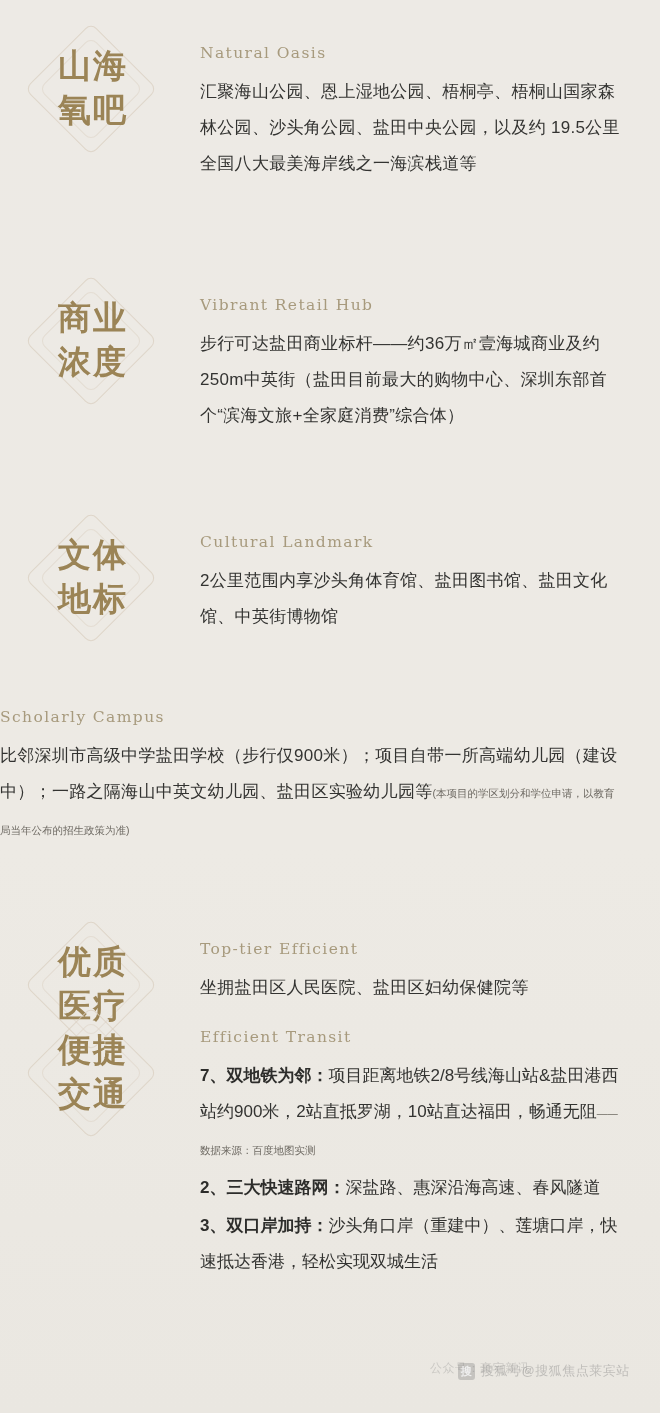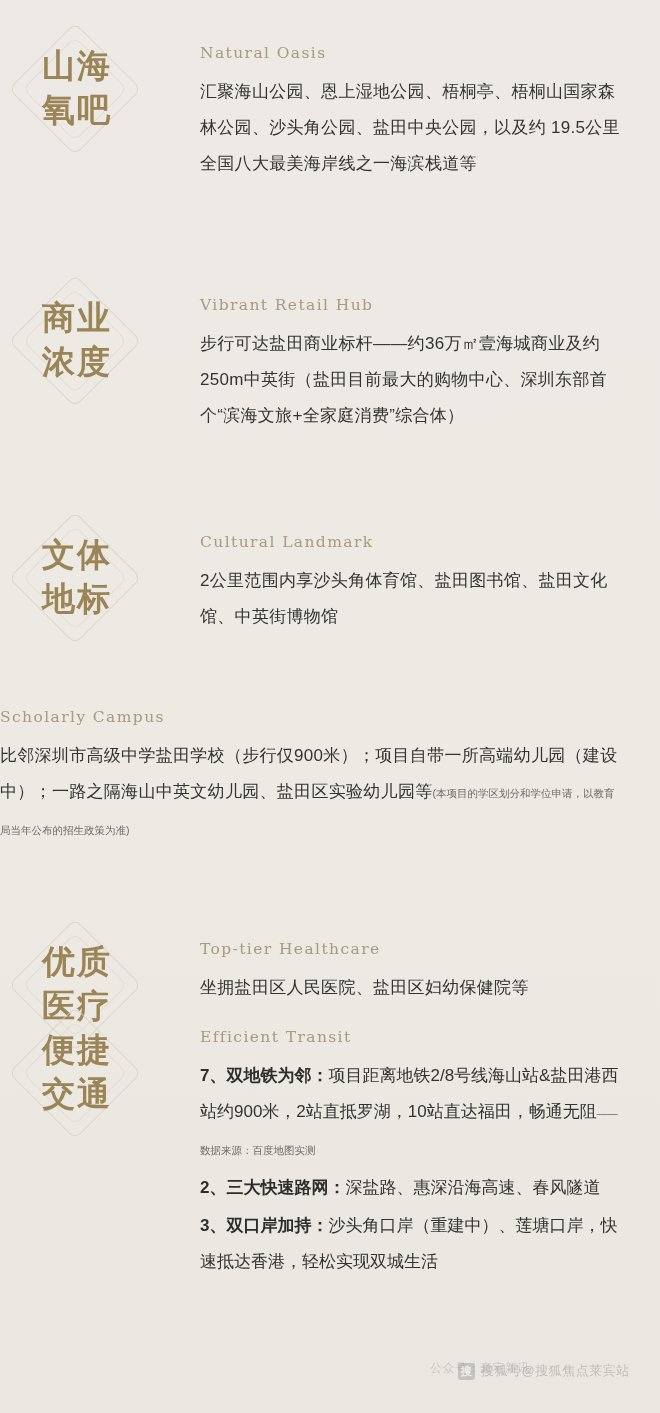--- a/index.html
+++ b/index.html
@@ -25,21 +25,21 @@
     position: absolute;
     left: 0;
     width: 660px;
     display: flex;
     align-items: flex-start;
   }
   .label-col {
     width: 200px;
     flex: 0 0 200px;
     position: relative;
-    padding-left: 42px;
+    padding-left: 58px;
     box-sizing: border-box;
   }
   .label-badge {
     position: relative;
     display: inline-block;
   }
   
   .label-badge .diamond {
     position: absolute;
     left: -14px;
@@ -207,21 +207,21 @@
   <div class="section" style="top:940px;">
     <div class="label-col">
       <div class="label-badge">
         <span class="diamond"></span>
         <span class="diamond inner"></span>
         <div class="label-text">优质
 医疗</div>
       </div>
     </div>
     <div class="body-col">
-      <p class="eyebrow">Top-tier Healthcare</p>
+      <p class="eyebrow">Top-tier Efficient</p>
       <p class="body-text">坐拥盐田区人民医院、盐田区妇幼保健院等</p>
     </div>
   </div>
 
   <div class="section" style="top:1028px;">
     <div class="label-col">
       <div class="label-badge">
         <span class="diamond"></span>
         <span class="diamond inner"></span>
         <div class="label-text">便捷

